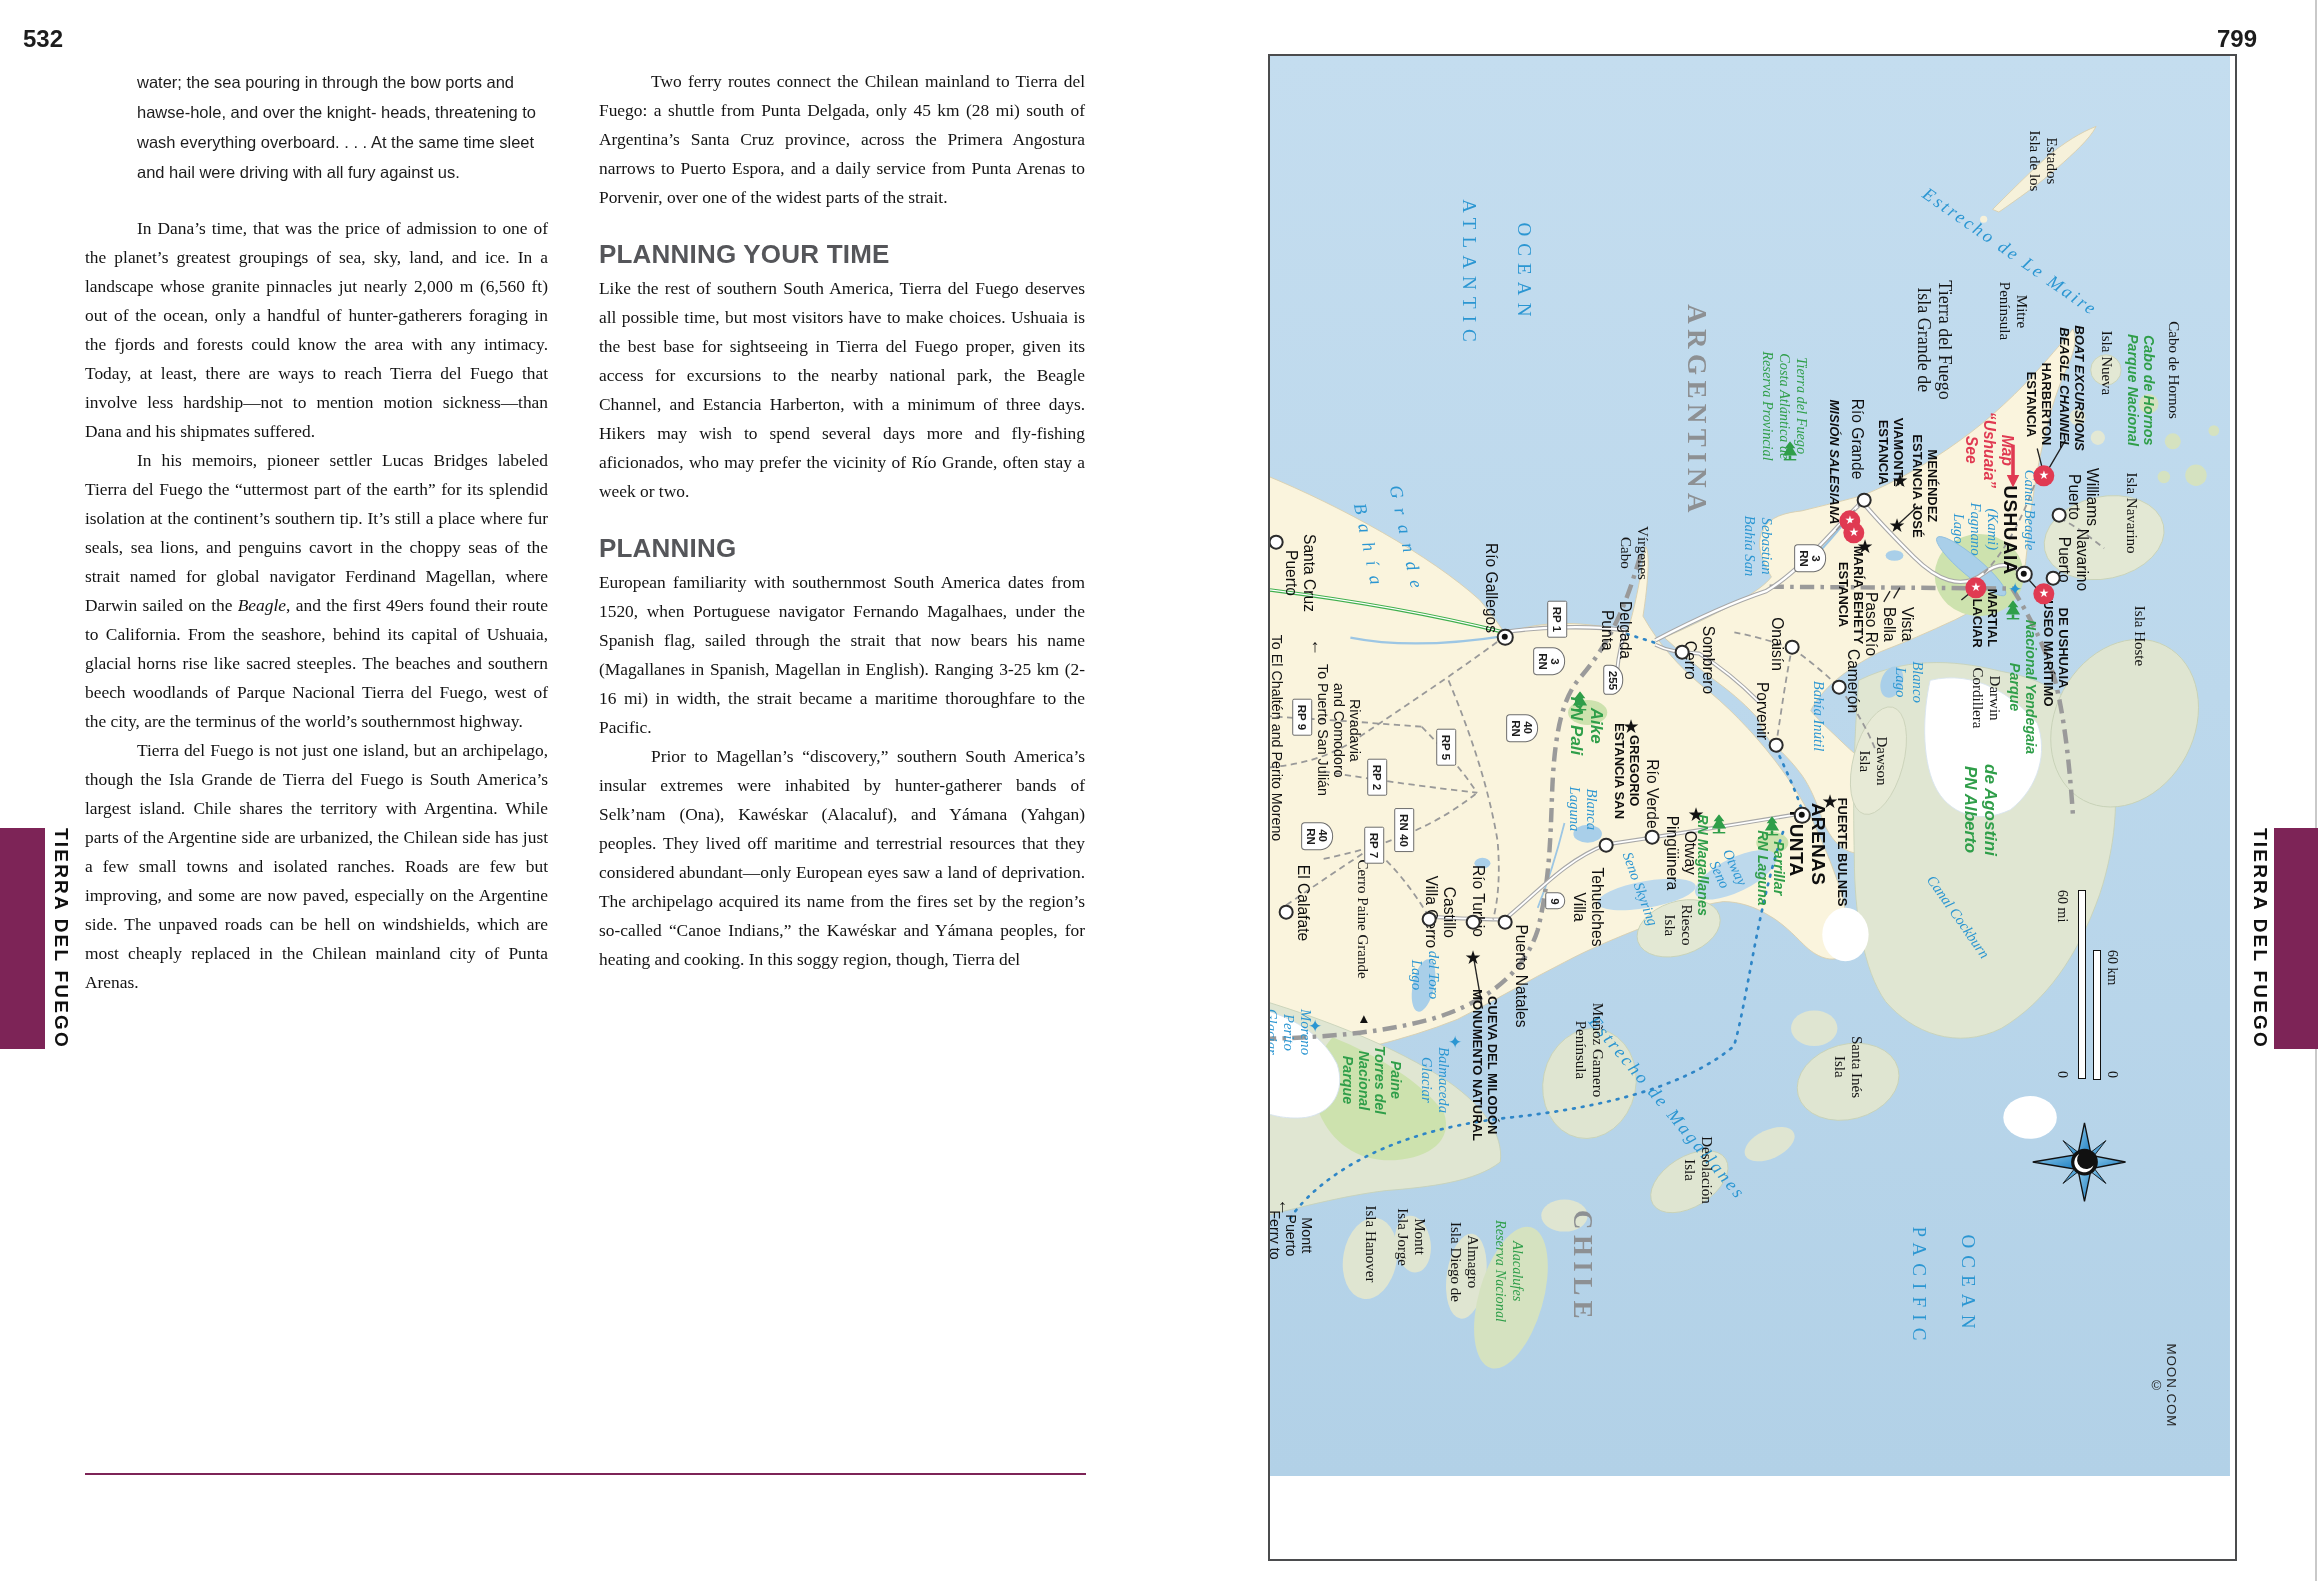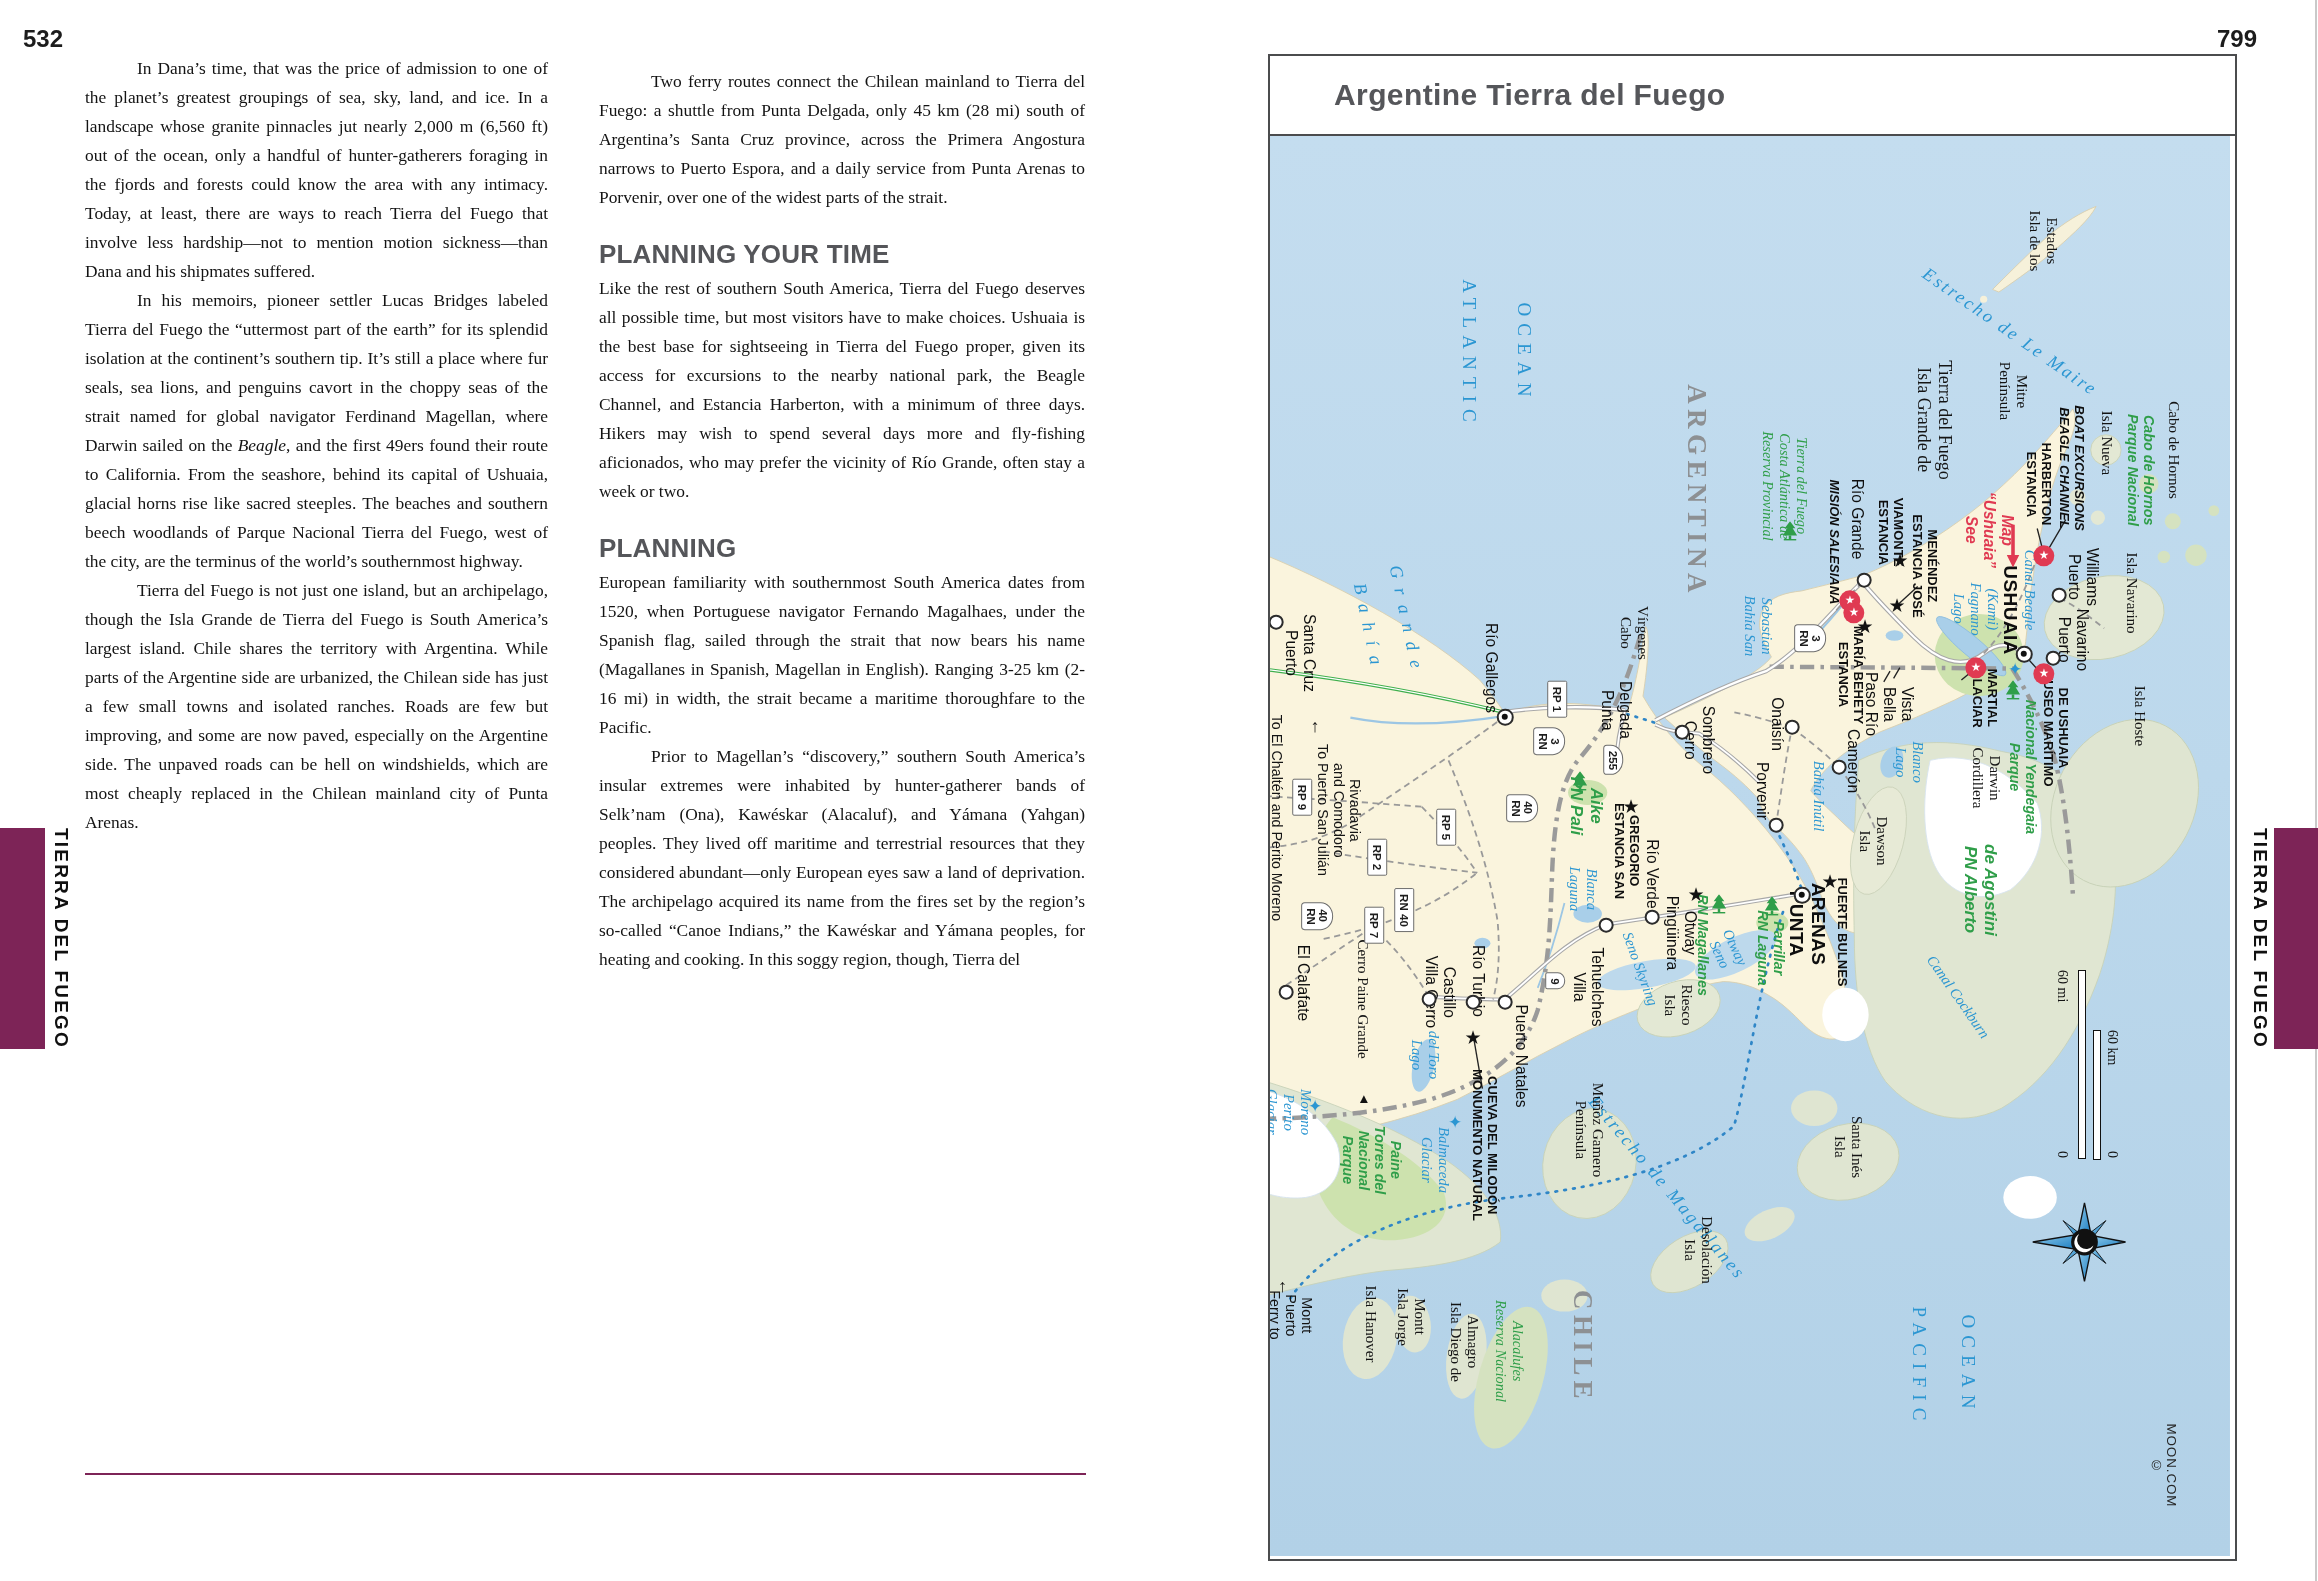--- a/index.html
+++ b/index.html
@@ -84,38 +84,42 @@
   <div class="folio" id="folio-left">532</div>
   <div class="folio" id="folio-right">799</div>
   <div class="page-edge"></div>
 
   <div class="tab" id="tab-left"></div>
   <div class="tab" id="tab-right"></div>
   <div class="tab-label" id="tab-label-left">TIERRA DEL FUEGO</div>
   <div class="tab-label" id="tab-label-right">TIERRA DEL FUEGO</div>
 
   <div class="col" id="col1">
+    <div class="quote">water; the sea pouring in through the bow
+ports and hawse-hole, and over the knight-
+heads, threatening to wash everything
+overboard. . . . At the same time sleet and
+hail were driving with all fury against us.</div>
     <p class="body indent">In Dana’s time, that was the price of admission to one of the planet’s greatest groupings of sea, sky, land, and ice. In a landscape whose granite pinnacles jut nearly 2,000 m (6,560 ft) out of the ocean, only a handful of hunter-gatherers foraging in the fjords and forests could know the area with any intimacy. Today, at least, there are ways to reach Tierra del Fuego that involve less hardship—not to mention motion sickness—than Dana and his shipmates suffered.</p>
     <p class="body indent"><span>In his memoirs, pioneer settler Lucas Bridges labeled Tierra del Fuego the “uttermost part of the earth” for its splendid isolation at the continent’s southern tip. It’s still a place where fur seals, sea lions, and penguins cavort in the choppy seas of the strait named for global navigator Ferdinand Magellan, where Darwin sailed on the </span><i>Beagle</i><span>, and the first 49ers found their route to California. From the seashore, behind its capital of Ushuaia, glacial horns rise like sacred steeples. The beaches and southern beech woodlands of Parque Nacional Tierra del Fuego, west of the city, are the terminus of the world’s southernmost highway.</span></p>
     <p class="body indent">Tierra del Fuego is not just one island, but an archipelago, though the Isla Grande de Tierra del Fuego is South America’s largest island. Chile shares the territory with Argentina. While parts of the Argentine side are urbanized, the Chilean side has just a few small towns and isolated ranches. Roads are few but improving, and some are now paved, especially on the Argentine side. The unpaved roads can be hell on windshields, which are most cheaply replaced in the Chilean mainland city of Punta Arenas.</p>
   </div>
 
   <div class="col" id="col2">
     <p class="body indent" style="margin-top:12.5px">Two ferry routes connect the Chilean mainland to Tierra del Fuego: a shuttle from Punta Delgada, only 45 km (28 mi) south of Argentina’s Santa Cruz province, across the Primera Angostura narrows to Puerto Espora, and a daily service from Punta Arenas to Porvenir, over one of the widest parts of the strait.</p>
     <h2 class="sec">PLANNING YOUR TIME</h2>
     <p class="body">Like the rest of southern South America, Tierra del Fuego deserves all possible time, but most visitors have to make choices. Ushuaia is the best base for sightseeing in Tierra del Fuego proper, given its access for excursions to the nearby national park, the Beagle Channel, and Estancia Harberton, with a minimum of three days. Hikers may wish to spend several days more and fly-fishing aficionados, who may prefer the vicinity of Río Grande, often stay a week or two.</p>
     <h2 class="sec">PLANNING</h2>
     <p class="body">European familiarity with southernmost South America dates from 1520, when Portuguese navigator Fernando Magalhaes, under the Spanish flag, sailed through the strait that now bears his name (Magallanes in Spanish, Magellan in English). Ranging 3-25 km (2-16 mi) in width, the strait became a maritime thoroughfare to the Pacific.</p>
     <p class="body indent">Prior to Magellan’s “discovery,” southern South America’s insular extremes were inhabited by hunter-gatherer bands of Selk’nam (Ona), Kawéskar (Alacaluf), and Yámana (Yahgan) peoples. They lived off maritime and terrestrial resources that they considered abundant—only European eyes saw a land of deprivation. The archipelago acquired its name from the fires set by the region’s so-called “Canoe Indians,” the Kawéskar and Yámana peoples, for heating and cooking. In this soggy region, though, Tierra del</p>
   </div>
 
   <div class="cap-rule"></div>
 
   <div id="map-box">
-    <div id="map-title">Argentine Tierra del Fuego</div>
     <div id="map-area">
 
       <svg id="map-svg" width="960" height="1420" viewBox="0 0 1076 1592">
         <defs>
           <linearGradient id="seaG" x1="0" y1="0" x2="0" y2="1">
             <stop offset="0" stop-color="#c4ddef"></stop>
               <stop offset="0.45" stop-color="#bcd8ec"></stop>
               <stop offset="1" stop-color="#b2d1e7"></stop>
           </linearGradient>
           <linearGradient id="compG" x1="0" y1="0" x2="1" y2="1">

